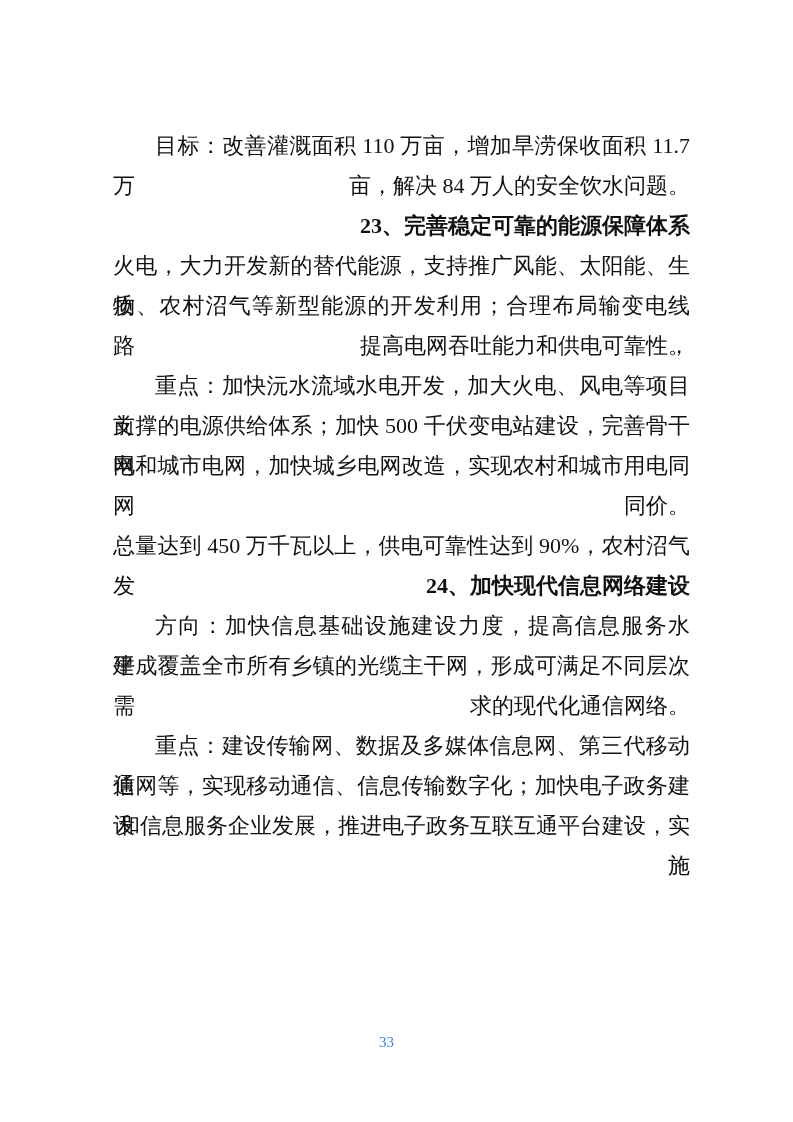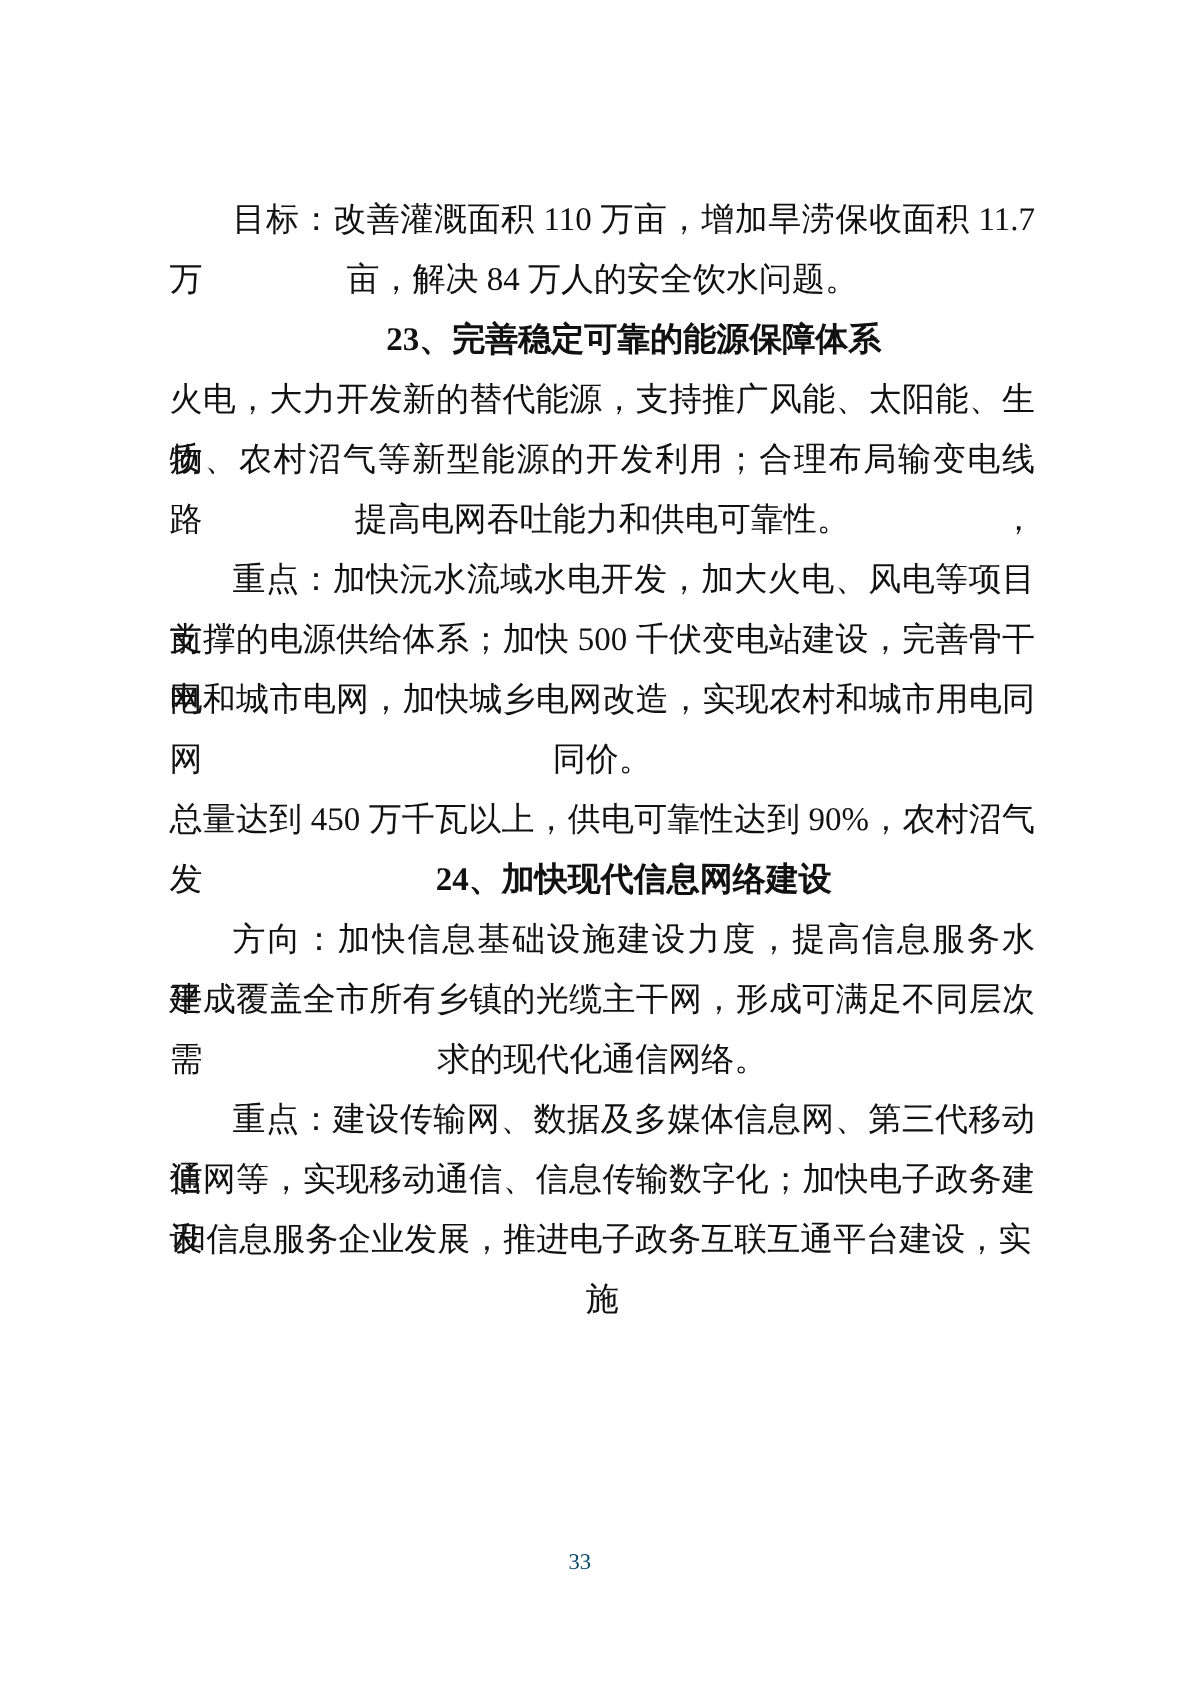--- a/index.html
+++ b/index.html
@@ -20,21 +20,21 @@
     position: absolute;
     left: 113px;
     top: 126px;
     width: 577px;
   }
   .line {
     height: 40px;
     line-height: 40px;
     font-size: 22px;
     white-space: normal;
-    text-align: center;
+    text-align: right;
   }
   
   .line.full {
     text-align: justify;
     text-align-last: justify;
   }
   .line.first {
     text-indent: 42px;
   }
   .line.heading {
@@ -42,21 +42,21 @@
     text-indent: 42px;
   }
   .page-number {
     position: absolute;
     left: 0;
     top: 1032px;
     width: 100%;
     text-align: center;
     font-size: 15px;
     line-height: 20px;
-    color: #0c4a6e;
+    color: #3b82f6;
   }
 </style>
 </head>
 <body>
 
 <div class="page">
   <div class="content">
       <div class="line first full">目标：改善灌溉面积 110 万亩，增加旱涝保收面积 11.7 万</div>
       <div class="line">亩，解决 84 万人的安全饮水问题。</div>
       <div class="line heading">23、完善稳定可靠的能源保障体系</div>

